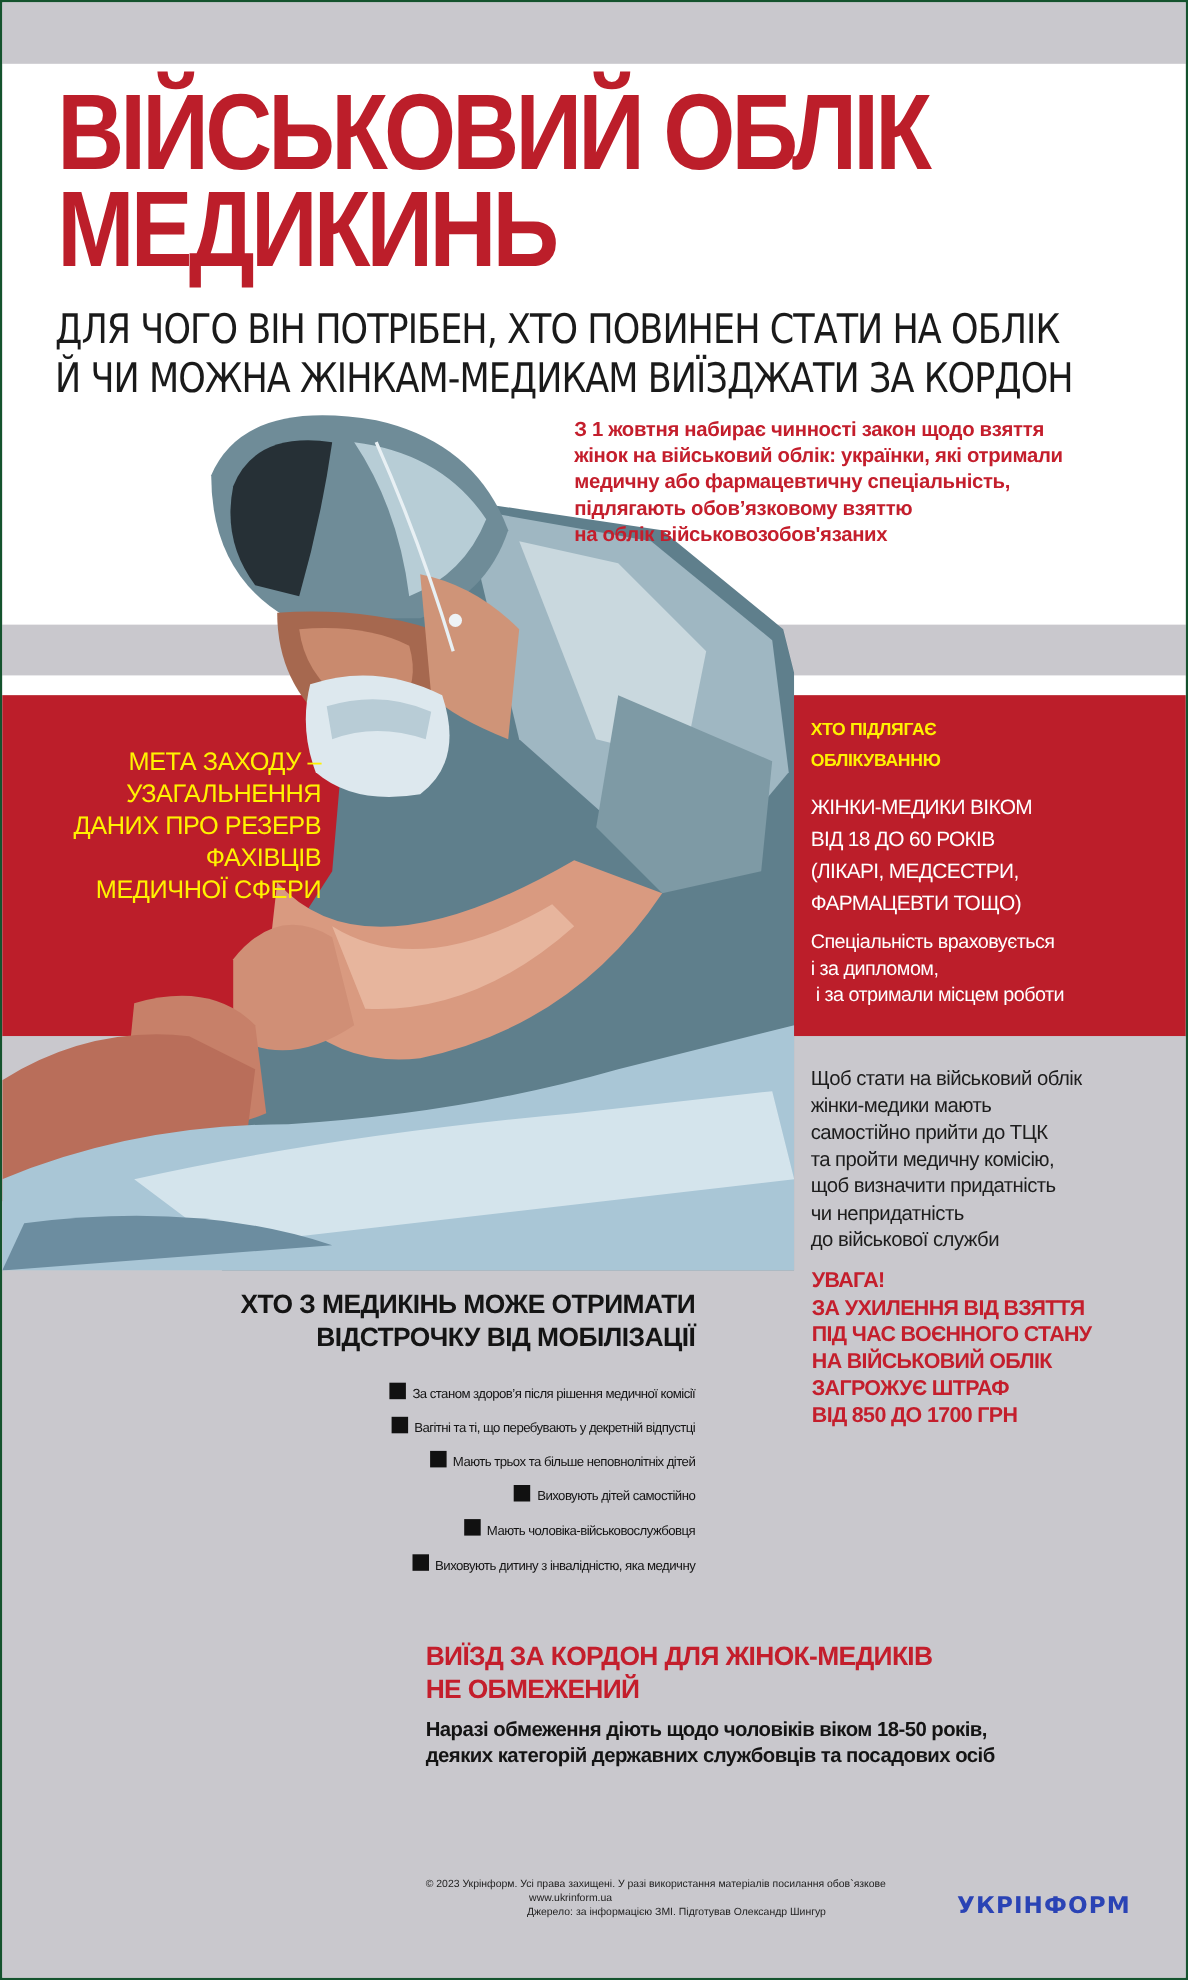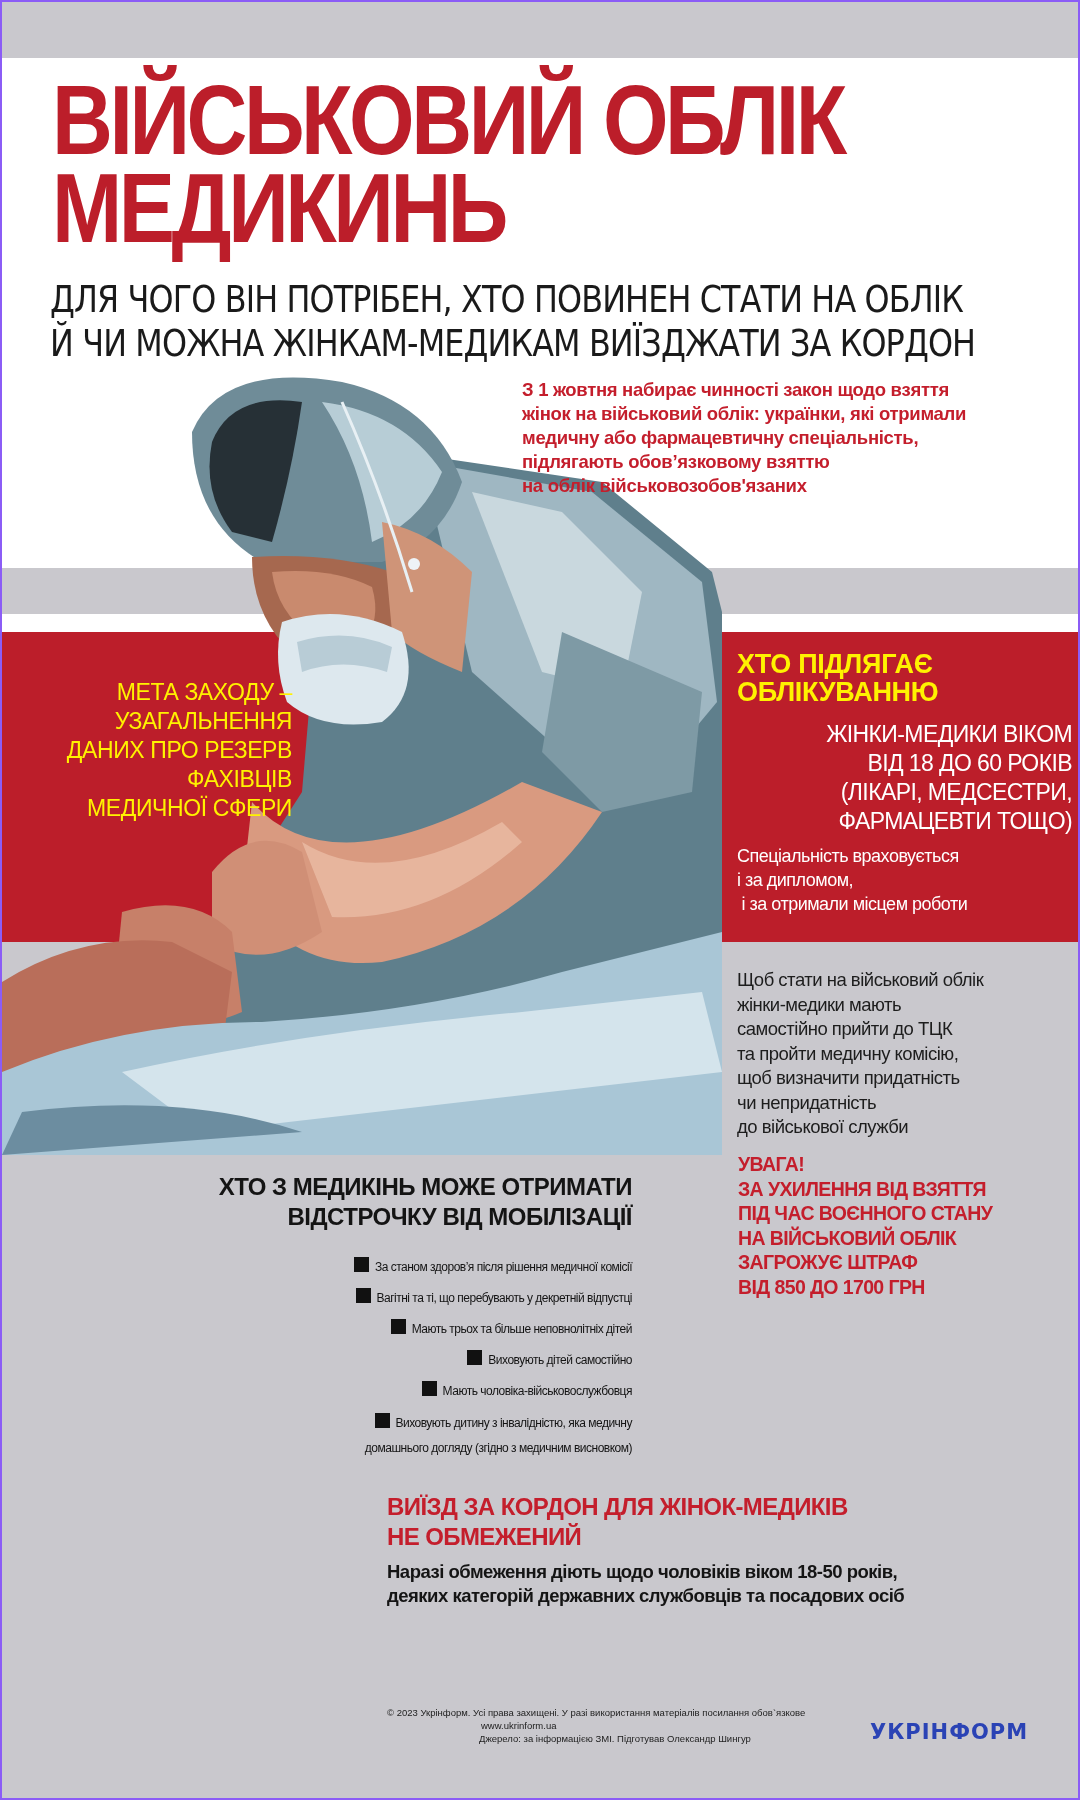--- a/index.html
+++ b/index.html
@@ -1,19 +1,19 @@
 <!DOCTYPE html>
 <html><head>
 <meta charset="utf-8">
 <style>
   * { box-sizing: border-box; margin: 0; padding: 0; }
   html, body { width: 1080px; height: 1800px; overflow: hidden; background: #c9c8cd; }
   body { position: relative; font-family: "Liberation Sans", "DejaVu Sans", sans-serif; }
   .frame { position: absolute; left: 0; top: 0; width: 1080px; height: 1800px;
-           border: 2px solid #8b5cf6; background: #c9c8cd; overflow: hidden; }
+           border: 2px solid #14532d; background: #c9c8cd; overflow: hidden; }
 
   .band-top-gray { position: absolute; left: 0; top: 0; width: 100%; height: 56px; background: #c9c8cd; }
   .band-white { position: absolute; left: 0; top: 56px; width: 100%; height: 510px; background: #ffffff; }
   .band-mid-gray { position: absolute; left: 0; top: 566px; width: 100%; height: 46px; background: #c9c8cd; }
   .band-white2 { position: absolute; left: 0; top: 612px; width: 100%; height: 18px; background: #ffffff; }
   .band-red { position: absolute; left: 0; top: 630px; width: 100%; height: 310px; background: #bc1e2a; }
   .band-bottom-gray { position: absolute; left: 0; top: 940px; width: 100%; height: 860px; background: #c9c8cd; }
 
   .title { position: absolute; left: 50px; top: 74px; color: #bc1e2a;
            font-family: "Liberation Sans", sans-serif; font-weight: 700;
@@ -28,22 +28,22 @@
   .intro { position: absolute; left: 520px; top: 376px; width: 520px; color: #c41e2c;
            font-weight: 700; font-size: 18.5px; line-height: 24px; letter-spacing: -0.3px; }
   .intro div { white-space: nowrap; }
 
   .photo { position: absolute; left: 0; top: 370px; width: 720px; height: 783px; }
 
   .goal { position: absolute; left: 20px; top: 676px; width: 270px; text-align: right;
           color: #fff200; font-weight: 400; font-size: 23px; line-height: 29px; letter-spacing: -0.4px; }
 
   .who { position: absolute; left: 735px; top: 648px; width: 335px; }
-  .who-title { color: #fff200; font-weight: 700; font-size: 27px; line-height: 28px; letter-spacing: -0.3px; }
-  .who-main { color: #ffffff; font-size: 23px; line-height: 29px; margin-top: 14px; letter-spacing: -0.6px; text-align: right; }
+  .who-title { color: #fff200; font-weight: 700; font-size: 16px; line-height: 28px; letter-spacing: -0.3px; }
+  .who-main { color: #ffffff; font-size: 19px; line-height: 29px; margin-top: 14px; letter-spacing: -0.6px; }
   .who-note { color: #ffffff; font-size: 18px; line-height: 24px; margin-top: 8px; letter-spacing: -0.5px; }
   .who div.l { white-space: nowrap; }
 
   .howto { position: absolute; left: 735px; top: 966px; width: 335px; color: #1d1d1d;
            font-size: 18.5px; line-height: 24.5px; letter-spacing: -0.5px; }
   .howto div { white-space: nowrap; }
   .warn { position: absolute; left: 736px; top: 1150px; width: 335px; color: #c41e2c;
           font-weight: 700; font-size: 19.5px; line-height: 24.5px; letter-spacing: -0.6px; }
   .warn div { white-space: nowrap; }
 
@@ -181,21 +181,20 @@
       <div>ВІДСТРОЧКУ ВІД МОБІЛІЗАЦІЇ</div>
     </div>
     <div class="defer-list">
       <div class="item"><span class="sq"></span><span>За станом здоров’я після рішення медичної комісії</span></div>
       <div class="item"><span class="sq"></span><span>Вагітні та ті, що перебувають у декретній відпустці</span></div>
       <div class="item"><span class="sq"></span><span>Мають трьох та більше неповнолітніх дітей</span></div>
       <div class="item"><span class="sq"></span><span>Виховують дітей самостійно</span></div>
       <div class="item"><span class="sq"></span><span>Мають чоловіка-військовослужбовця</span></div>
       <div class="item multi">
         <div><span class="sq"></span><span>Виховують дитину з інвалідністю, яка медичну</span></div>
-        <div>домашнього догляду (згідно з медичним висновком)</div>
       </div>
     </div>
   </div>
 
   <div class="border-sec">
     <div class="border-title">
       <div>ВИЇЗД ЗА КОРДОН ДЛЯ ЖІНОК-МЕДИКІВ</div>
       <div>НЕ ОБМЕЖЕНИЙ</div>
     </div>
     <div class="border-body">

